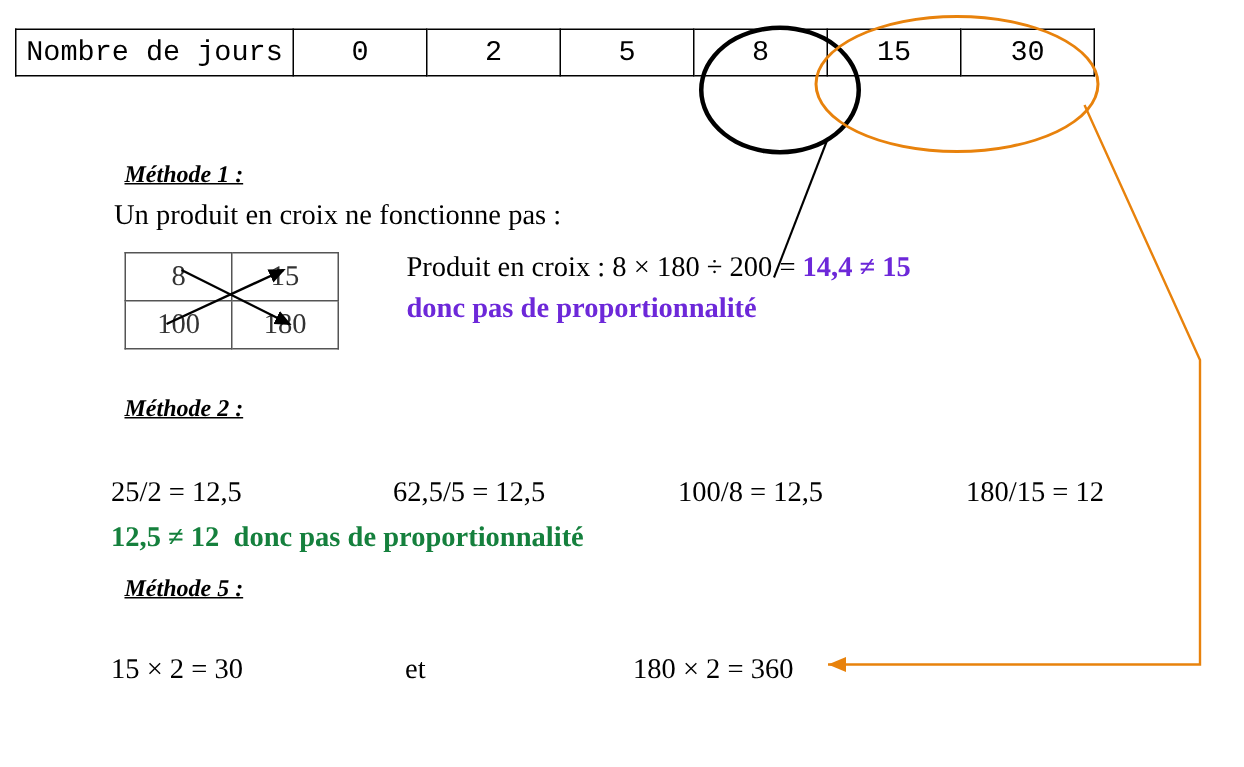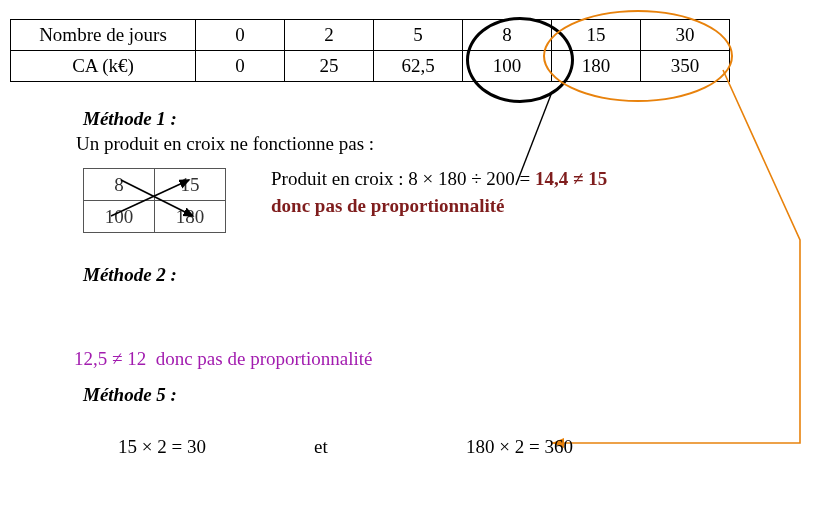--- a/index.html
+++ b/index.html
@@ -28,21 +28,21 @@
     left: 10px;
     top: 19px;
     border-collapse: collapse;
     font-size: 19px;
   }
   .main-table td {
     border: 1.5px solid #000000;
     text-align: center;
     height: 30px;
     padding: 0 6px;
-    font-family: Liberation Serif, serif;
+    font-family: Liberation Mono, monospace;
     margin-top: 22px;
   }
   .main-table td.head-cell {
     width: 172px;
     text-align: center;
   }
   .main-table td.val-cell {
     width: 76px;
   }
 
@@ -75,34 +75,35 @@
     width: 829px;
     height: 511px;
     pointer-events: none;
   }
 
   
   .method-title {
     position: absolute;
     font-style: italic;
     font-weight: bold;
-    font-size: 19px;
+    font-size: 16px;
+    text-decoration: underline;
   }
   .body-line {
     position: absolute;
     font-size: 19px;
     white-space: nowrap;
   }
   .green {
-    color: #7f1d1d;
+    color: #6d28d9;
     font-weight: bold;
   }
   .green-strong {
-    color: #a21caf;
-    font-weight: normal;
+    color: #15803d;
+    font-weight: bold;
   }
 
   
   .mini-table {
     position: absolute;
     left: 83px;
     top: 168px;
     border-collapse: collapse;
     font-size: 19px;
   }
@@ -127,21 +128,21 @@
   .m1-right1 { left: 271px; top: 168px; }
   .m1-right2 { left: 271px; top: 195px; }
 
   .m2-title { left: 83px; top: 264px; }
   .m2-line1 { left: 74px; top: 290px; }
   .m2-line2 { left: 74px; top: 318px; }
   .m2-line3 { left: 74px; top: 348px; }
 
   .m3-title { left: 83px; top: 384px; }
   .m3-line1 { left: 74px; top: 409px; }
-  .m3-line2 { left: 74px; top: 436px; margin-left: 44px; }
+  .m3-line2 { left: 74px; top: 436px; }
   .m3-line3 { left: 74px; top: 474px; }
 
   .col-a { display: inline-block; width: 188px; }
   .col-b { display: inline-block; width: 190px; }
   .col-c { display: inline-block; width: 192px; }
 
   .m3-a { display: inline-block; width: 196px; }
   .m3-b { display: inline-block; width: 152px; }
 </style>
 </head>
@@ -152,29 +153,20 @@
   <table class="main-table">
     <tbody>
         <tr>
       <td class="head-cell">Nombre de jours</td>
       <td class="val-cell">0</td>
       <td class="val-cell">2</td>
       <td class="val-cell">5</td>
       <td class="val-cell">8</td>
       <td class="val-cell">15</td>
       <td class="val-cell">30</td>
-    </tr>
-    <tr>
-      <td class="head-cell">CA  (k€)</td>
-      <td class="val-cell">0</td>
-      <td class="val-cell">25</td>
-      <td class="val-cell">62,5</td>
-      <td class="val-cell">100</td>
-      <td class="val-cell">180</td>
-      <td class="val-cell">350</td>
     </tr>
   </tbody>
     </table>
 
   <div class="ellipse ellipse-black"></div>
   <div class="ellipse ellipse-orange"></div>
 
   <svg class="overlay-svg">
 
     <line x1="552" y1="92" x2="516" y2="185" stroke="#000000" stroke-width="1.4"></line>
@@ -208,20 +200,23 @@
     <line x1="28" y1="48" x2="106" y2="12" stroke="#000000" stroke-width="1.6" marker-end="url(#ah)"></line>
     <line x1="38" y1="12" x2="110" y2="48" stroke="#000000" stroke-width="1.6" marker-end="url(#ah)"></line>
   </svg>
 
   <div class="body-line m1-right1">
     <span>Produit en croix : 8 × 180 ÷ 200 = </span><span class="green">14,4 ≠ 15</span>
   </div>
   <div class="body-line m1-right2 green">donc pas de proportionnalité</div>
 
   <div class="method-title m2-title">Méthode 2 :</div>
+  <div class="body-line m2-line2">
+    <span class="col-a">25/2 = 12,5</span><span class="col-b">62,5/5 = 12,5</span><span class="col-c">100/8 = 12,5</span><span>180/15 = 12</span>
+  </div>
   <div class="body-line m2-line3">
     <span class="green-strong">12,5 ≠ 12</span><span class="green-strong">&nbsp;&nbsp;</span><span class="green-strong">donc pas de proportionnalité</span>
   </div>
 
   <div class="method-title m3-title">Méthode 5 :</div>
   <div class="body-line m3-line2">
     <span class="m3-a">15 × 2 = 30</span><span class="m3-b">et</span><span>180 × 2 = 360</span>
   </div>
 
 </div>

